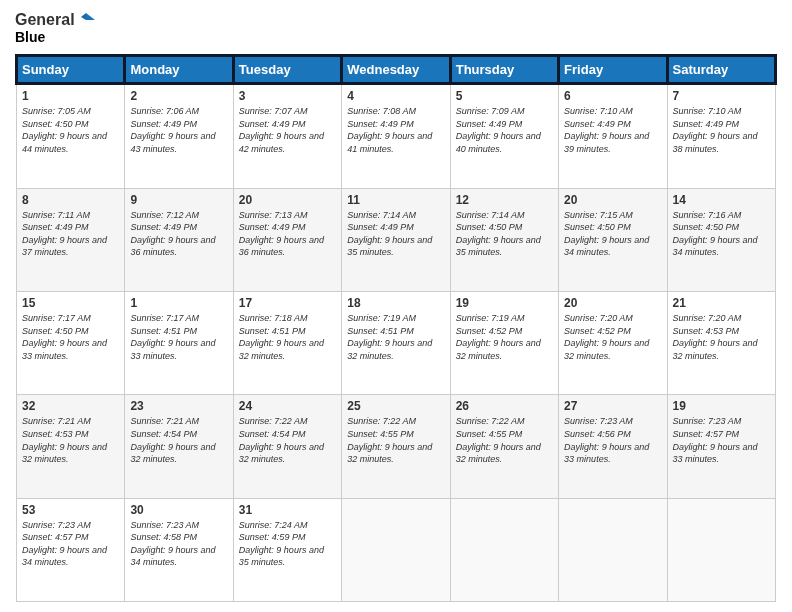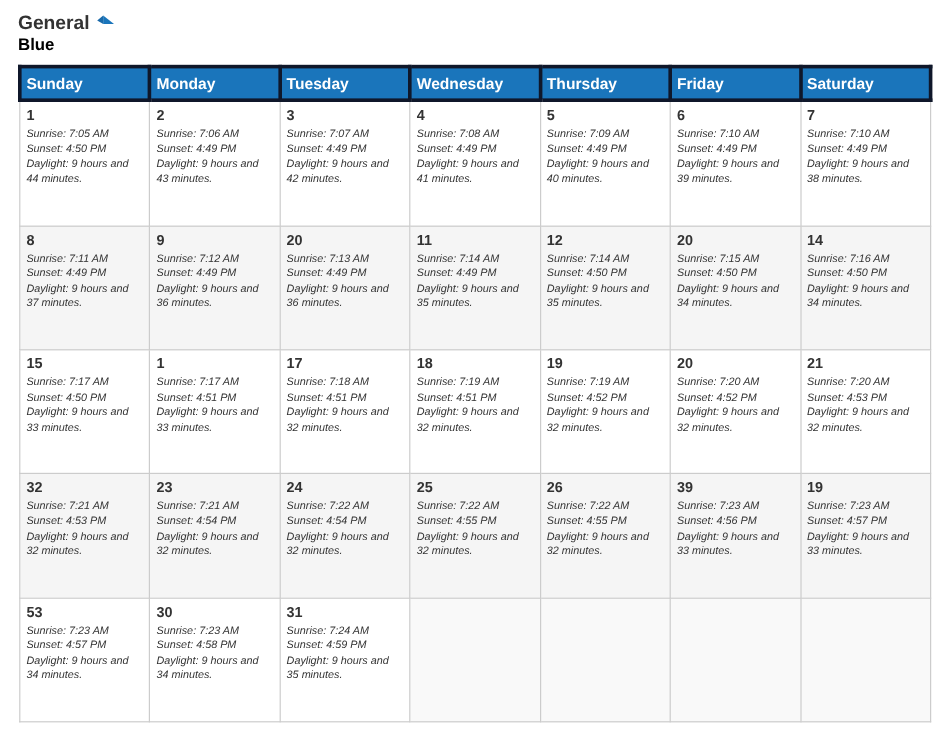--- a/index.html
+++ b/index.html
@@ -229,21 +229,21 @@
             </td>
             <td>
               <span class="day-num">25</span>
               <div class="day-info">Sunrise: 7:22 AM<br>Sunset: 4:55 PM<br>Daylight: 9 hours and 32 minutes.</div>
             </td>
             <td>
               <span class="day-num">26</span>
               <div class="day-info">Sunrise: 7:22 AM<br>Sunset: 4:55 PM<br>Daylight: 9 hours and 32 minutes.</div>
             </td>
             <td>
-              <span class="day-num">39</span>
+              <span class="day-num">27</span>
               <div class="day-info">Sunrise: 7:23 AM<br>Sunset: 4:56 PM<br>Daylight: 9 hours and 33 minutes.</div>
             </td>
             <td>
               <span class="day-num">19</span>
               <div class="day-info">Sunrise: 7:23 AM<br>Sunset: 4:57 PM<br>Daylight: 9 hours and 33 minutes.</div>
             </td>
           </tr>
           <tr>
             <td>
               <span class="day-num">53</span>

